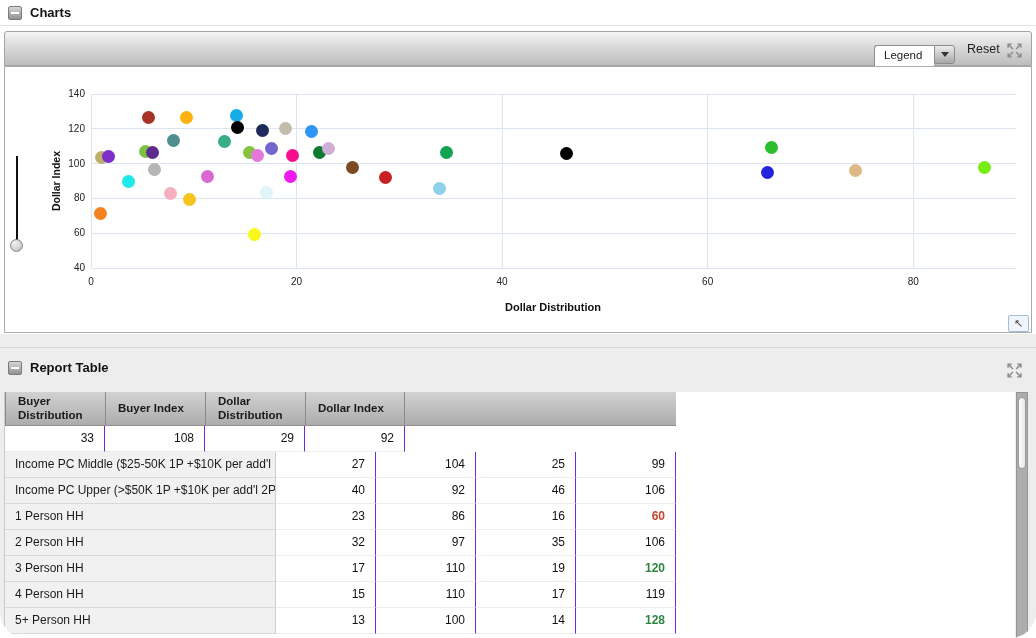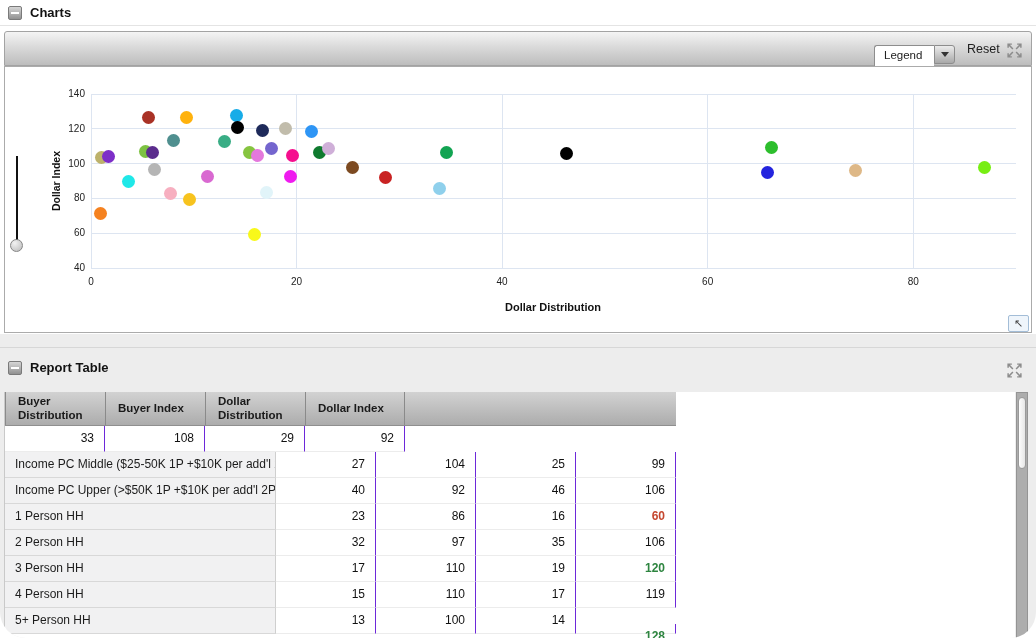--- a/index.html
+++ b/index.html
@@ -249,21 +249,21 @@
             <div class="nc">15</div>
             <div class="nc">110</div>
             <div class="nc">17</div>
             <div class="nc">119</div>
           </div>
           <div class="t-row">
             <div class="lc">5+ Person HH</div>
             <div class="nc">13</div>
             <div class="nc">100</div>
             <div class="nc">14</div>
-            <div class="nc v-high" style="color: rgb(46, 133, 64); margin-top: 16px;">128</div>
+            <div class="nc v-high" style="color: rgb(46, 133, 64);">128</div>
           </div>
         </div>
     </div>
 
     <div class="vscroll">
       <div class="vthumb"></div>
     </div>
   </div>
 
 </div>

